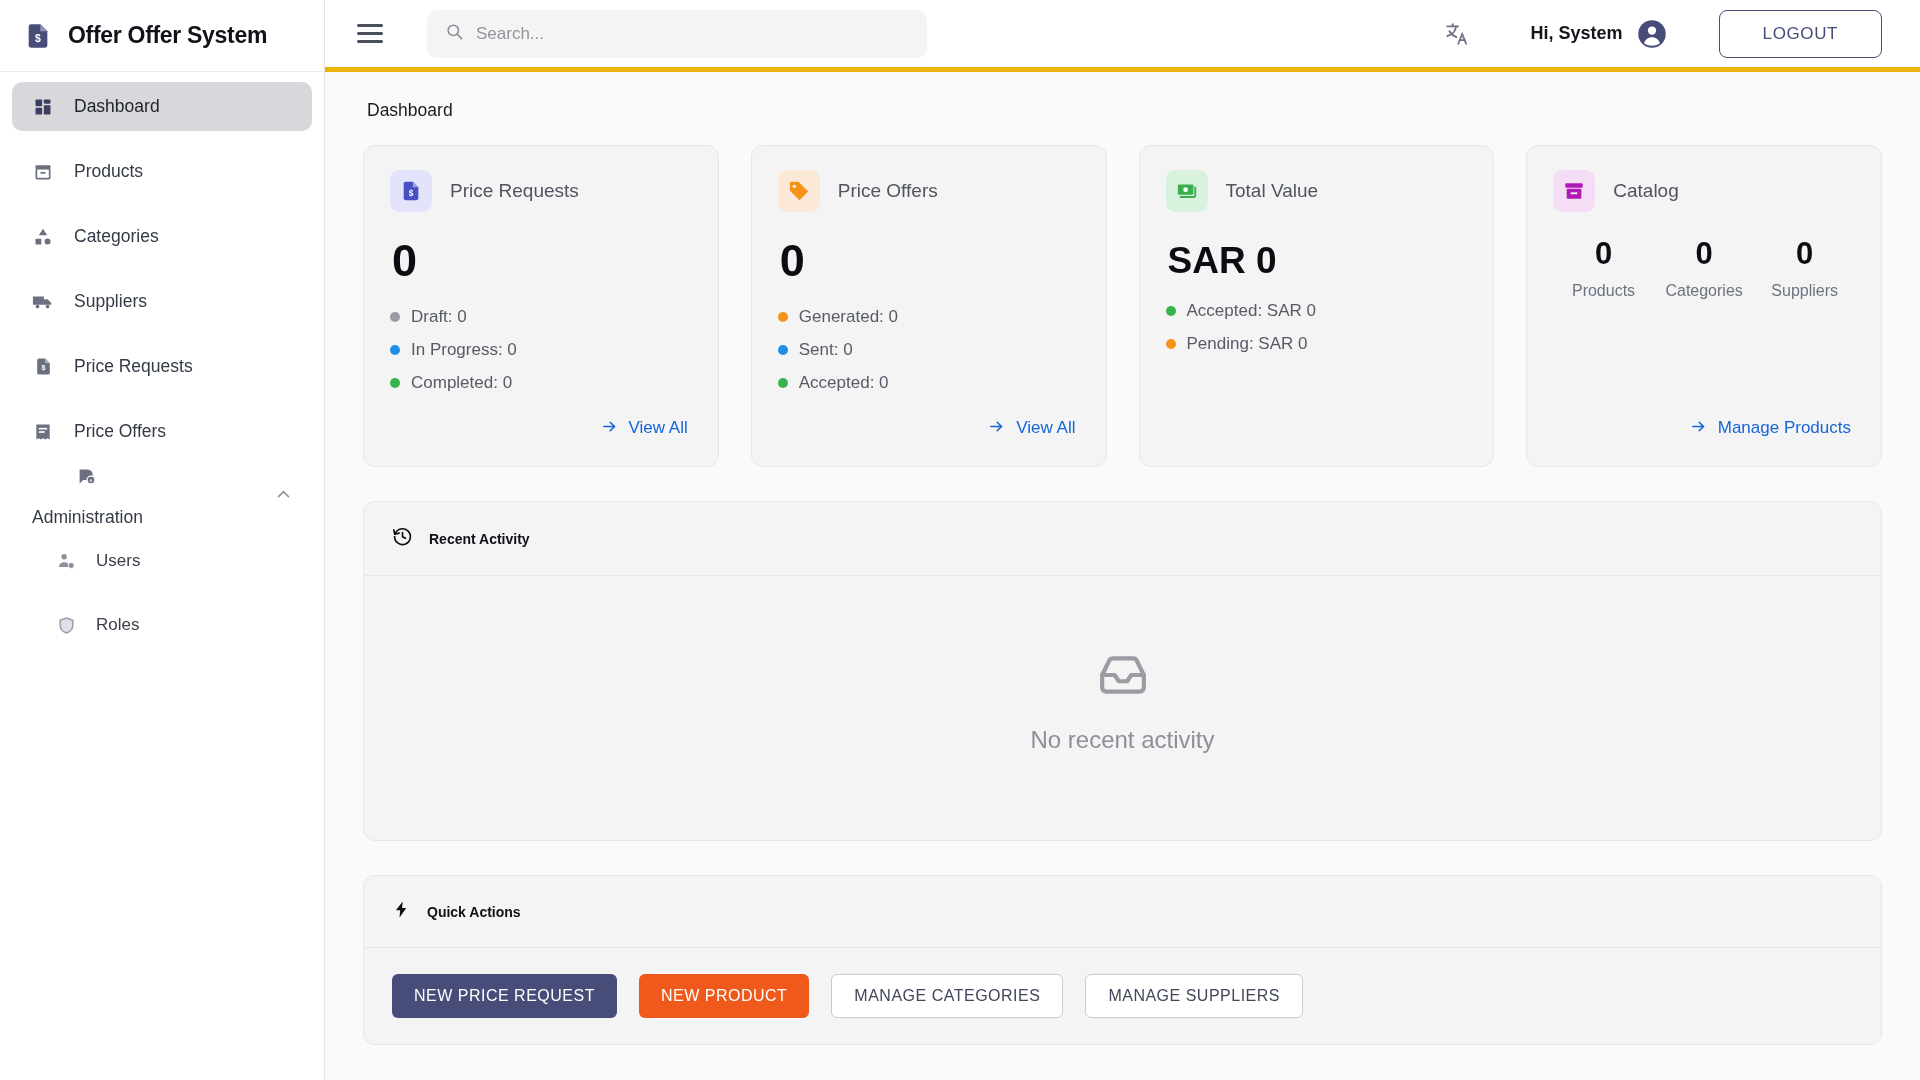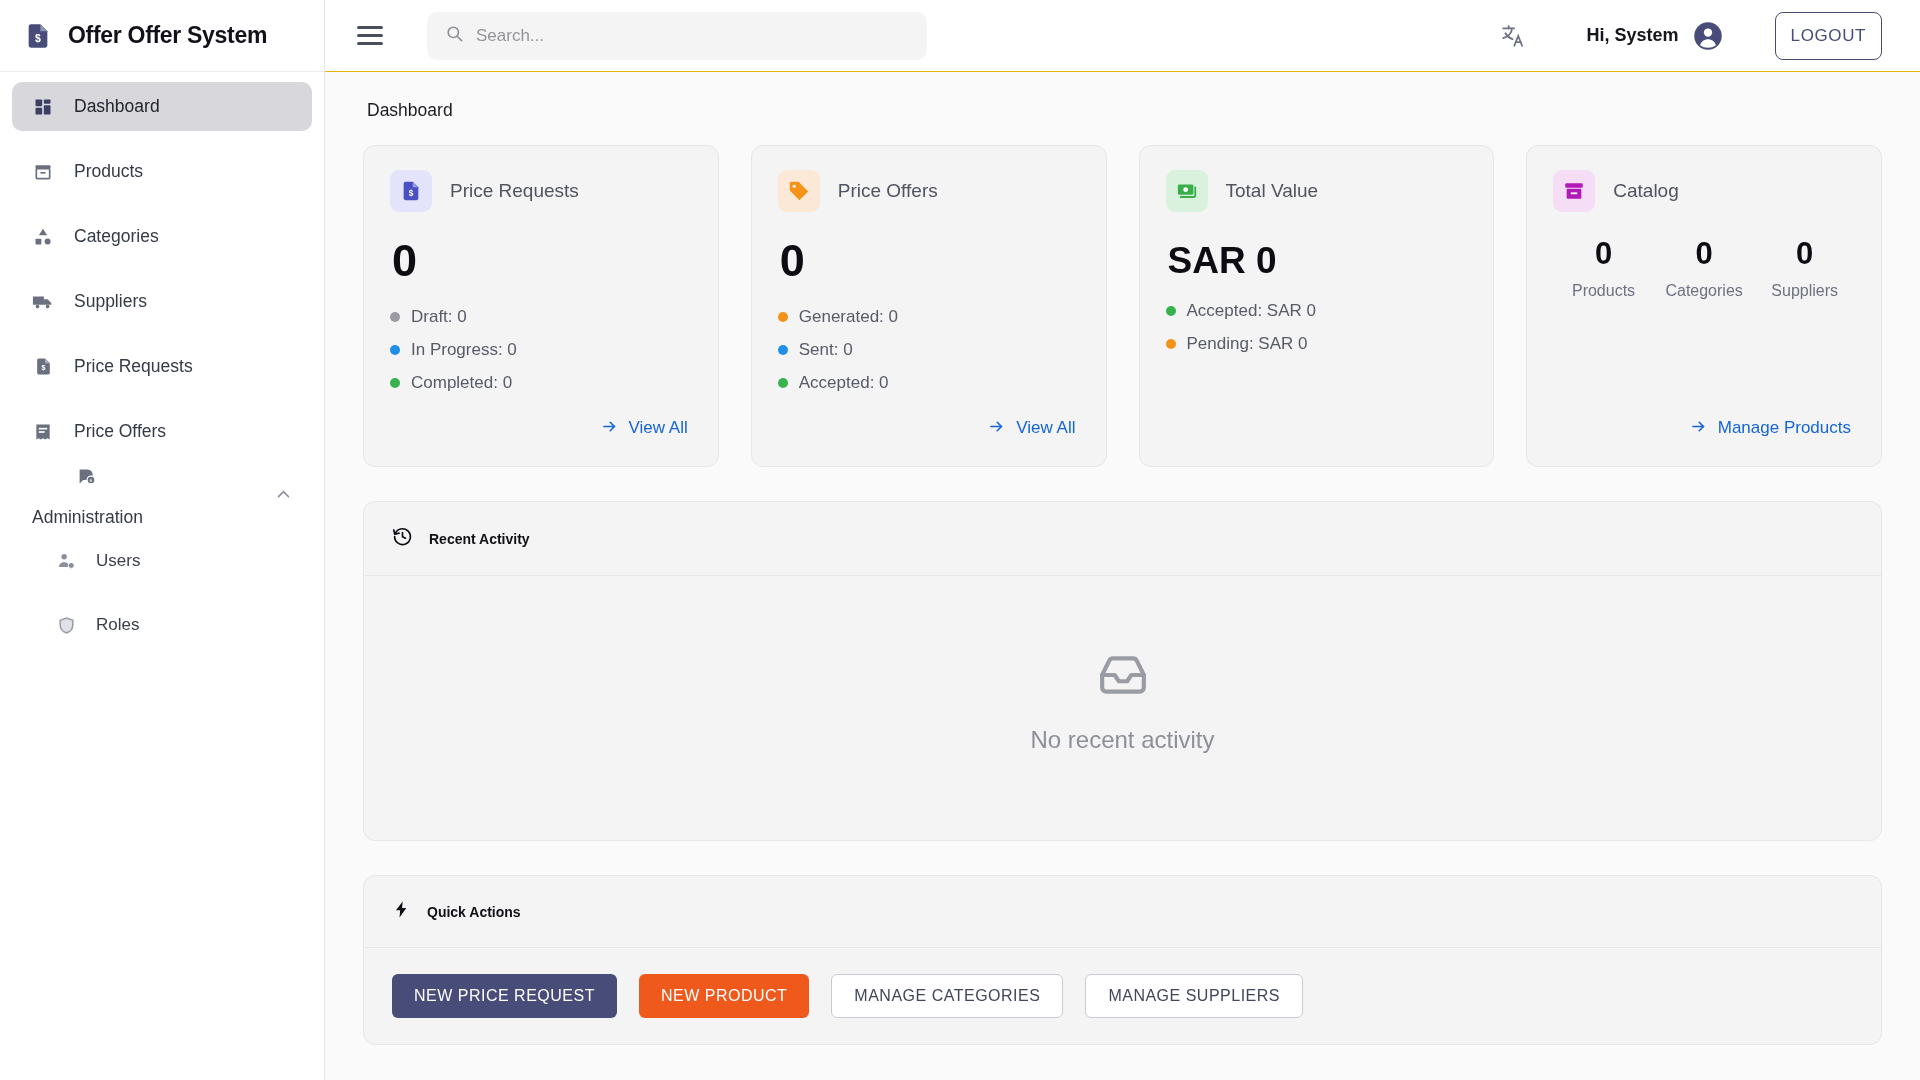--- a/index.html
+++ b/index.html
@@ -42,21 +42,21 @@
     display: flex; align-items: center; gap: 20px;
     height: 48px; padding: 0 20px 0 44px; border-radius: 10px;
     color: #3b4049; font-size: 17px; cursor: pointer; margin-bottom: 16px;
   }
   .nav-sub .ico { width: 20px; height: 20px; display:flex; align-items:center; justify-content:center; flex:0 0 20px;}
 
   
   .main { flex: 1; display: flex; flex-direction: column; background: #ffffff; height:1080px; }
   .topbar {
     height: 72px; min-height:72px; display: flex; align-items: center;
-    background: #ffffff; border-bottom: 1px solid #eab308;
+    background: #ffffff; border-bottom: 5px solid #eab308;
     padding: 0 38px 0 28px; gap: 18px;
   }
   .burger { width: 34px; height: 34px; display:flex; flex-direction:column; justify-content:center; gap:5px; cursor:pointer; padding:0 4px;}
   .burger span { display:block; height:3px; background:#4a4f5c; border-radius:2px; }
   .search {
     width: 500px; height: 48px; background: #f4f4f5;
     border-radius: 10px; display: flex; align-items: center;
     gap: 12px; padding: 0 18px; margin-left: 22px; cursor: text;
   }
   .search input {
@@ -64,21 +64,21 @@
     font-size: 17px; color: #52525b; width: 100%;
     font-family: "Liberation Sans", sans-serif;
   }
   .search input::placeholder { color: #93939c; }
   .spacer { flex: 1; }
   .lang-btn { width:40px; height:40px; display:flex; align-items:center; justify-content:center; cursor:pointer; }
   .greet { display: flex; align-items: center; gap: 14px; margin-left: 36px; }
   .greet-text { font-size: 18px; font-weight: bold; color: #15151c; }
   .avatar { width: 30px; height: 30px; }
   .logout {
-    margin-left: 34px; height: 48px; padding: 0 15px;
+    margin-left: 34px; height: 48px; padding: 0 43px;
     border: 1.5px solid #474c78; border-radius: 8px;
     background: #fff; color: #474c78; font-size: 17px;
     letter-spacing: .6px; cursor: pointer;
     font-family: "Liberation Sans", sans-serif;
     display:flex; align-items:center;
   }
 
   .content { flex:1; background: #fafafa; padding: 22px 38px 0 38px; overflow: hidden; }
   .breadcrumb { font-size: 17.5px; color: #1b1b22; margin: 6px 0 24px 4px; }
 

